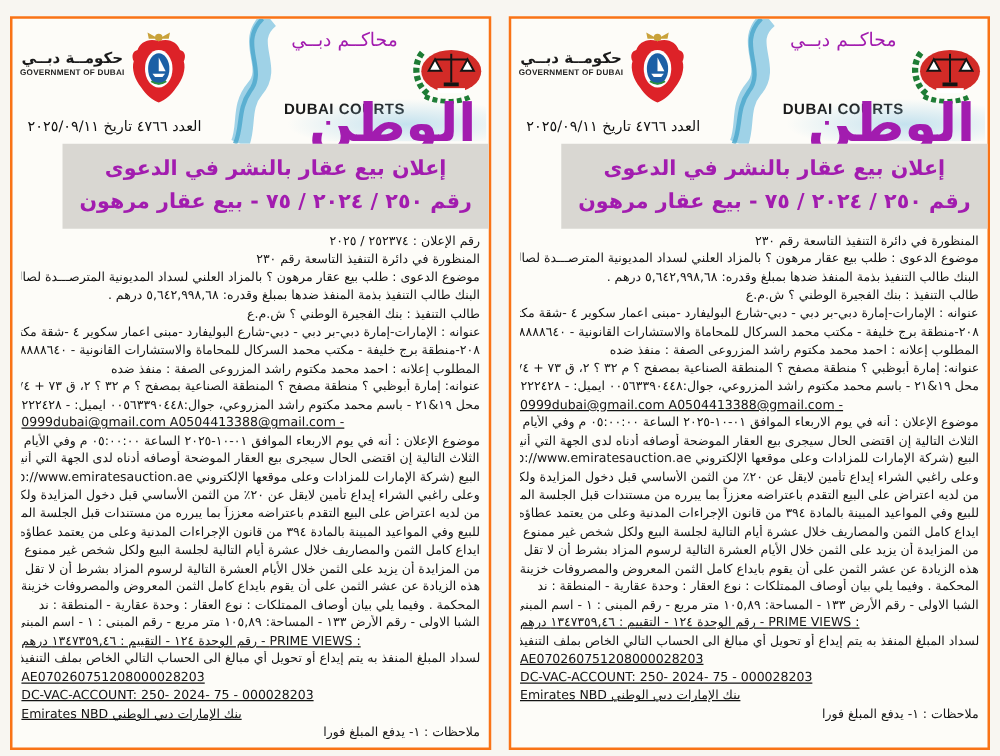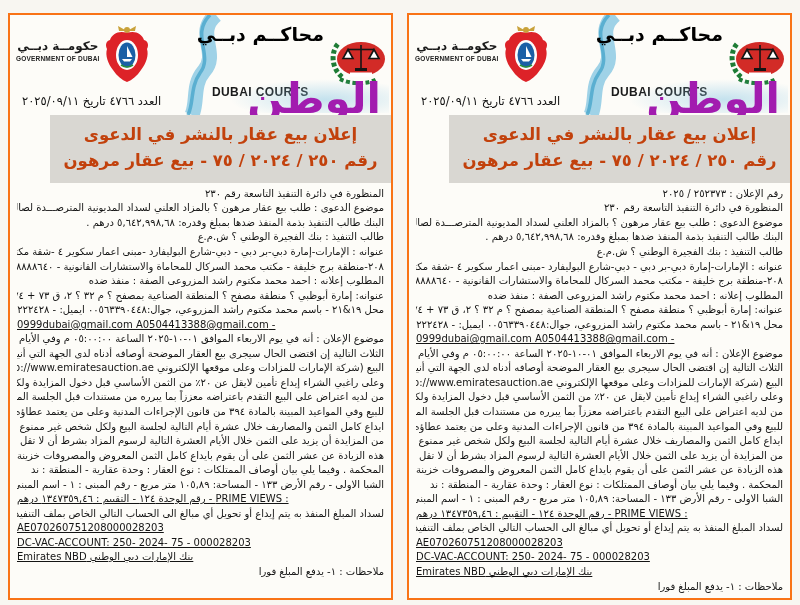--- a/index.html
+++ b/index.html
@@ -9,50 +9,131 @@
   .notice{position:absolute;top:13px;width:385px;height:587px;background:#fdfcf8;
           border:2px solid #f97316;box-sizing:border-box;}
   .notice.n0{left:8px;}
   .notice.n1{left:407px;}
 
   
   .n-header{position:relative;height:100px;overflow:hidden;}
   .ribbon{position:absolute;left:152px;top:0;}
   .courts{position:absolute;top:8px;right:3px;display:flex;align-items:center;gap:2px;}
   .courts-text{text-align:center;direction:rtl;line-height:1.25;}
-  .courts-ar{font-size:19px;font-weight:bold;color:#000000;}
+  .courts-ar{font-size:15px;font-weight:normal;color:#a21caf;}
   .courts-en{font-size:12px;font-weight:bold;letter-spacing:.4px;color:#1a1a1a;
              font-family:"Liberation Sans",sans-serif;margin-top:38px;}
   .gov{position:absolute;top:10px;left:6px;display:flex;align-items:flex-start;gap:4px;}
   .gov-text{text-align:center;margin-top:14px;line-height:1.3;}
   .gov-ar{font-size:12px;font-weight:bold;direction:rtl;color:#1a1a1a;}
   .gov-en{font-size:6.5px;font-weight:bold;letter-spacing:.2px;color:#222;
           font-family:"Liberation Sans",sans-serif;}
   .issue{position:absolute;left:12px;bottom:7px;font-size:11.5px;direction:rtl;color:#111;margin-top:16px;}
   .mast-swoosh{position:absolute;right:2px;bottom:2px;width:160px;height:34px;z-index:1;
      background:radial-gradient(ellipse at 60% 60%, rgba(140,200,228,.5), rgba(140,200,228,0) 70%);}
   .masthead{position:absolute;right:10px;bottom:-5px;font-size:42px;font-weight:bold;
             direction:rtl;line-height:1;color:#a21caf;z-index:2;letter-spacing:-1px;}
 
   
   .n-title{background:#d9d7d2;text-align:center;direction:rtl;font-weight:bold;
-           font-size:16.5px;line-height:1.6;padding:7px 4px 8px;color:#c2410c;margin-left:40px;}
+           font-size:16.5px;line-height:1.6;padding:7px 4px 8px;color:#a21caf;margin-left:40px;}
 
   
   .n-body{padding:4px 7px 0;direction:rtl;font-size:10px;line-height:14.55px;color:#141414;}
   .ln{white-space:nowrap;overflow:hidden;height:14.55px;text-align:right;}
   .ln.al-center{text-align:left;text-decoration:underline;}
   svg{display:block;}
 </style>
 </head>
 <body>
 
 <div class="page">
 
   <div class="notice n0">
+    <div class="n-header">
+      <svg class="ribbon" width="72" height="100" viewBox="0 0 72 100">
+        <path d="M54,0 C32,18 58,38 42,56 C30,70 36,86 30,100" stroke="#9fd2e7" stroke-width="15" fill="none"></path>
+        <path d="M48,0 C28,20 52,40 38,58 C28,72 32,88 26,100" stroke="#4ea9cd" stroke-width="3.5" fill="none" opacity="0.85"></path>
+      </svg>
+      <div class="gov">
+        <div class="gov-text">
+          <div class="gov-ar">حكومــة دبــي</div>
+          <div class="gov-en">GOVERNMENT OF DUBAI</div>
+        </div>
+        <svg class="gov-emblem" width="46" height="58" viewBox="0 0 46 58">
+          <path d="M23,6 L14,1 L15,6 Z M23,6 L32,1 L31,6 Z" fill="#c9a23a"></path>
+          <circle cx="23" cy="5" r="3" fill="#c9a23a"></circle>
+          <path d="M23,8 C15,5 8,9 6,15 C2,16 1,20 3,24 C1,30 4,39 9,45 C13,51 18,55 23,57 C28,55 33,51 37,45 C42,39 45,30 43,24 C45,20 44,16 40,15 C38,9 31,5 23,8 Z" fill="#dd2228"></path>
+          <ellipse cx="23" cy="30" rx="11" ry="15" fill="#fdfdfd"></ellipse>
+          <ellipse cx="23" cy="30" rx="8.5" ry="12.5" fill="#1b5fa5"></ellipse>
+          <path d="M23,21 L28.5,32 L23,32 Z" fill="#fdfdfd"></path>
+          <path d="M18,34 h10 l-2,2.5 h-6 Z" fill="#fdfdfd"></path>
+          <path d="M17,40 q6,4 12,0" stroke="#2a8f3c" stroke-width="1.6" fill="none"></path>
+        </svg>
+      </div>
+      <div class="courts">
+        <div class="courts-text">
+          <div class="courts-ar">محاكــم دبــي</div>
+          <div class="courts-en">DUBAI COURTS</div>
+        </div>
+        <svg class="courts-logo" width="62" height="48" viewBox="0 0 62 48">
+          <ellipse cx="35" cy="22" rx="24" ry="17" fill="#d22b27"></ellipse>
+          <path d="M16,40 C6,32 4,16 12,7" stroke="#1e7c35" stroke-width="5" fill="none" stroke-dasharray="4 2.5"></path>
+          <path d="M14,42 C24,47.5 42,47.5 51,42" stroke="#1e7c35" stroke-width="4" fill="none" stroke-dasharray="4 2.5"></path>
+          <g stroke="#141414" stroke-width="1.6" fill="none">
+            <line x1="35" y1="8" x2="35" y2="31"></line>
+            <line x1="22" y1="12.5" x2="48" y2="12.5"></line>
+            <path d="M22,12.5 l-5,9 h10 z" fill="#ffffff"></path>
+            <path d="M48,12.5 l-5,9 h10 z" fill="#ffffff"></path>
+          </g>
+          <rect x="29" y="31" width="12" height="3" fill="#141414"></rect>
+          <rect x="24" y="35.5" width="22" height="4" fill="#ffffff"></rect>
+        </svg>
+      </div>
+      <div class="issue">العدد ٤٧٦٦ تاريخ ٢٠٢٥/٠٩/١١</div>
+      <div class="mast-swoosh"></div>
+      <div class="masthead">الوطن</div>
+    </div>
+    <div class="n-title">
+      <div>إعلان بيع عقار بالنشر في الدعوى</div>
+      <div>رقم ٢٥٠ / ٢٠٢٤ / ٧٥ - بيع عقار مرهون</div>
+    </div>
+    <div class="n-body">
+        <div class="ln al-right">رقم الإعلان : ٢٥٢٣٧٤ / ٢٠٢٥</div>
+        <div class="ln al-right">المنظورة في دائرة التنفيذ التاسعة رقم ٢٣٠</div>
+        <div class="ln al-right">موضوع الدعوى : طلب بيع عقار مرهون ؟ بالمزاد العلني لسداد المديونية المترصـــدة لصالح</div>
+        <div class="ln al-right">البنك طالب التنفيذ بذمة المنفذ ضدها بمبلغ وقدره: ٥,٦٤٢,٩٩٨,٦٨ درهم .</div>
+        <div class="ln al-right">طالب التنفيذ : بنك الفجيرة الوطني ؟ ش.م.ع</div>
+        <div class="ln al-right">عنوانه : الإمارات-إمارة دبي-بر دبي - دبي-شارع البوليفارد -مبنى اعمار سكوير ٤ -شقة مكتب</div>
+        <div class="ln al-right">٢٠٨-منطقة برج خليفة - مكتب محمد السركال للمحاماة والاستشارات القانونية - ٠٥٠٨٨٨٨٦٤٠</div>
+        <div class="ln al-right">المطلوب إعلانه : احمد محمد مكتوم راشد المزروعى الصفة : منفذ ضده</div>
+        <div class="ln al-right">عنوانه: إمارة أبوظبي ؟ منطقة مصفح ؟ المنطقة الصناعية بمصفح ؟ م ٣٢ ؟ ٢، ق ٧٣ + ٧٤ ،</div>
+        <div class="ln al-right">محل ١٩&amp;٢١ - باسم محمد مكتوم راشد المزروعي، جوال:٠٠٥٦٣٣٩٠٤٤٨ ايميل: - ٠٥٠٦٢٢٢٤٢٨</div>
+        <div class="ln al-center">- 0999dubai@gmail.com A0504413388@gmail.com</div>
+        <div class="ln al-right">موضوع الإعلان : أنه في يوم الاربعاء الموافق ٠١-١٠-٢٠٢٥ الساعة ٠٥:٠٠:٠٠ م وفي الأيام</div>
+        <div class="ln al-right">الثلاث التالية إن اقتضى الحال سيجرى بيع العقار الموضحة أوصافه أدناه لدى الجهة التي أنيط بها</div>
+        <div class="ln al-right">البيع (شركة الإمارات للمزادات وعلى موقعها الإلكتروني http://www.emiratesauction.ae)</div>
+        <div class="ln al-right">وعلى راغبي الشراء إيداع تأمين لايقل عن ٢٠٪ من الثمن الأساسي قبل دخول المزايدة ولكل</div>
+        <div class="ln al-right">من لديه اعتراض على البيع التقدم باعتراضه معززاً بما يبرره من مستندات قبل الجلسة المحددة</div>
+        <div class="ln al-right">للبيع وفي المواعيد المبينة بالمادة ٣٩٤ من قانون الإجراءات المدنية وعلى من يعتمد عطاؤه</div>
+        <div class="ln al-right">ايداع كامل الثمن والمصاريف خلال عشرة أيام التالية لجلسة البيع ولكل شخص غير ممنوع</div>
+        <div class="ln al-right">من المزايدة أن يزيد على الثمن خلال الأيام العشرة التالية لرسوم المزاد بشرط أن لا تقل</div>
+        <div class="ln al-right">هذه الزيادة عن عشر الثمن على أن يقوم بايداع كامل الثمن المعروض والمصروفات خزينة</div>
+        <div class="ln al-right">المحكمة . وفيما يلي بيان أوصاف الممتلكات : نوع العقار : وحدة عقارية - المنطقة : ند</div>
+        <div class="ln al-right">الشبا الاولى - رقم الأرض ١٣٣ - المساحة: ١٠٥,٨٩ متر مربع - رقم المبنى : ١ - اسم المبنى</div>
+        <div class="ln al-center">: PRIME VIEWS - رقم الوحدة ١٢٤ - التقييم : ١٣٤٧٣٥٩,٤٦ درهم</div>
+        <div class="ln al-right">لسداد المبلغ المنفذ به يتم إيداع أو تحويل أي مبالغ الى الحساب التالي الخاص بملف التنفيذ الماثل</div>
+        <div class="ln al-center">AE070260751208000028203</div>
+        <div class="ln al-center">DC-VAC-ACCOUNT: 250- 2024- 75 - 000028203</div>
+        <div class="ln al-center">بنك الإمارات دبي الوطني Emirates NBD</div>
+        <div class="ln al-right">ملاحظات : ١- يدفع المبلغ فورا</div>
+      </div>
+  </div>
+
+  <div class="notice n1">
     <div class="n-header">
       <svg class="ribbon" width="72" height="100" viewBox="0 0 72 100">
         <path d="M54,0 C32,18 58,38 42,56 C30,70 36,86 30,100" stroke="#9fd2e7" stroke-width="15" fill="none"></path>
         <path d="M48,0 C28,20 52,40 38,58 C28,72 32,88 26,100" stroke="#4ea9cd" stroke-width="3.5" fill="none" opacity="0.85"></path>
       </svg>
       <div class="gov">
         <div class="gov-text">
           <div class="gov-ar">حكومــة دبــي</div>
           <div class="gov-en">GOVERNMENT OF DUBAI</div>
         </div>
@@ -118,94 +199,13 @@
         <div class="ln al-right">الشبا الاولى - رقم الأرض ١٣٣ - المساحة: ١٠٥,٨٩ متر مربع - رقم المبنى : ١ - اسم المبنى</div>
         <div class="ln al-center">: PRIME VIEWS - رقم الوحدة ١٢٤ - التقييم : ١٣٤٧٣٥٩,٤٦ درهم</div>
         <div class="ln al-right">لسداد المبلغ المنفذ به يتم إيداع أو تحويل أي مبالغ الى الحساب التالي الخاص بملف التنفيذ الماثل</div>
         <div class="ln al-center">AE070260751208000028203</div>
         <div class="ln al-center">DC-VAC-ACCOUNT: 250- 2024- 75 - 000028203</div>
         <div class="ln al-center">بنك الإمارات دبي الوطني Emirates NBD</div>
         <div class="ln al-right">ملاحظات : ١- يدفع المبلغ فورا</div>
       </div>
   </div>
 
-  <div class="notice n1">
-    <div class="n-header">
-      <svg class="ribbon" width="72" height="100" viewBox="0 0 72 100">
-        <path d="M54,0 C32,18 58,38 42,56 C30,70 36,86 30,100" stroke="#9fd2e7" stroke-width="15" fill="none"></path>
-        <path d="M48,0 C28,20 52,40 38,58 C28,72 32,88 26,100" stroke="#4ea9cd" stroke-width="3.5" fill="none" opacity="0.85"></path>
-      </svg>
-      <div class="gov">
-        <div class="gov-text">
-          <div class="gov-ar">حكومــة دبــي</div>
-          <div class="gov-en">GOVERNMENT OF DUBAI</div>
-        </div>
-        <svg class="gov-emblem" width="46" height="58" viewBox="0 0 46 58">
-          <path d="M23,6 L14,1 L15,6 Z M23,6 L32,1 L31,6 Z" fill="#c9a23a"></path>
-          <circle cx="23" cy="5" r="3" fill="#c9a23a"></circle>
-          <path d="M23,8 C15,5 8,9 6,15 C2,16 1,20 3,24 C1,30 4,39 9,45 C13,51 18,55 23,57 C28,55 33,51 37,45 C42,39 45,30 43,24 C45,20 44,16 40,15 C38,9 31,5 23,8 Z" fill="#dd2228"></path>
-          <ellipse cx="23" cy="30" rx="11" ry="15" fill="#fdfdfd"></ellipse>
-          <ellipse cx="23" cy="30" rx="8.5" ry="12.5" fill="#1b5fa5"></ellipse>
-          <path d="M23,21 L28.5,32 L23,32 Z" fill="#fdfdfd"></path>
-          <path d="M18,34 h10 l-2,2.5 h-6 Z" fill="#fdfdfd"></path>
-          <path d="M17,40 q6,4 12,0" stroke="#2a8f3c" stroke-width="1.6" fill="none"></path>
-        </svg>
-      </div>
-      <div class="courts">
-        <div class="courts-text">
-          <div class="courts-ar">محاكــم دبــي</div>
-          <div class="courts-en">DUBAI COURTS</div>
-        </div>
-        <svg class="courts-logo" width="62" height="48" viewBox="0 0 62 48">
-          <ellipse cx="35" cy="22" rx="24" ry="17" fill="#d22b27"></ellipse>
-          <path d="M16,40 C6,32 4,16 12,7" stroke="#1e7c35" stroke-width="5" fill="none" stroke-dasharray="4 2.5"></path>
-          <path d="M14,42 C24,47.5 42,47.5 51,42" stroke="#1e7c35" stroke-width="4" fill="none" stroke-dasharray="4 2.5"></path>
-          <g stroke="#141414" stroke-width="1.6" fill="none">
-            <line x1="35" y1="8" x2="35" y2="31"></line>
-            <line x1="22" y1="12.5" x2="48" y2="12.5"></line>
-            <path d="M22,12.5 l-5,9 h10 z" fill="#ffffff"></path>
-            <path d="M48,12.5 l-5,9 h10 z" fill="#ffffff"></path>
-          </g>
-          <rect x="29" y="31" width="12" height="3" fill="#141414"></rect>
-          <rect x="24" y="35.5" width="22" height="4" fill="#ffffff"></rect>
-        </svg>
-      </div>
-      <div class="issue">العدد ٤٧٦٦ تاريخ ٢٠٢٥/٠٩/١١</div>
-      <div class="mast-swoosh"></div>
-      <div class="masthead">الوطن</div>
-    </div>
-    <div class="n-title">
-      <div>إعلان بيع عقار بالنشر في الدعوى</div>
-      <div>رقم ٢٥٠ / ٢٠٢٤ / ٧٥ - بيع عقار مرهون</div>
-    </div>
-    <div class="n-body">
-        <div class="ln al-right">رقم الإعلان : ٢٥٢٣٧٣ / ٢٠٢٥</div>
-        <div class="ln al-right">المنظورة في دائرة التنفيذ التاسعة رقم ٢٣٠</div>
-        <div class="ln al-right">موضوع الدعوى : طلب بيع عقار مرهون ؟ بالمزاد العلني لسداد المديونية المترصـــدة لصالح</div>
-        <div class="ln al-right">البنك طالب التنفيذ بذمة المنفذ ضدها بمبلغ وقدره: ٥,٦٤٢,٩٩٨,٦٨ درهم .</div>
-        <div class="ln al-right">طالب التنفيذ : بنك الفجيرة الوطني ؟ ش.م.ع</div>
-        <div class="ln al-right">عنوانه : الإمارات-إمارة دبي-بر دبي - دبي-شارع البوليفارد -مبنى اعمار سكوير ٤ -شقة مكتب</div>
-        <div class="ln al-right">٢٠٨-منطقة برج خليفة - مكتب محمد السركال للمحاماة والاستشارات القانونية - ٠٥٠٨٨٨٨٦٤٠</div>
-        <div class="ln al-right">المطلوب إعلانه : احمد محمد مكتوم راشد المزروعى الصفة : منفذ ضده</div>
-        <div class="ln al-right">عنوانه: إمارة أبوظبي ؟ منطقة مصفح ؟ المنطقة الصناعية بمصفح ؟ م ٣٢ ؟ ٢، ق ٧٣ + ٧٤ ،</div>
-        <div class="ln al-right">محل ١٩&amp;٢١ - باسم محمد مكتوم راشد المزروعي، جوال:٠٠٥٦٣٣٩٠٤٤٨ ايميل: - ٠٥٠٦٢٢٢٤٢٨</div>
-        <div class="ln al-center">- 0999dubai@gmail.com A0504413388@gmail.com</div>
-        <div class="ln al-right">موضوع الإعلان : أنه في يوم الاربعاء الموافق ٠١-١٠-٢٠٢٥ الساعة ٠٥:٠٠:٠٠ م وفي الأيام</div>
-        <div class="ln al-right">الثلاث التالية إن اقتضى الحال سيجرى بيع العقار الموضحة أوصافه أدناه لدى الجهة التي أنيط بها</div>
-        <div class="ln al-right">البيع (شركة الإمارات للمزادات وعلى موقعها الإلكتروني http://www.emiratesauction.ae)</div>
-        <div class="ln al-right">وعلى راغبي الشراء إيداع تأمين لايقل عن ٢٠٪ من الثمن الأساسي قبل دخول المزايدة ولكل</div>
-        <div class="ln al-right">من لديه اعتراض على البيع التقدم باعتراضه معززاً بما يبرره من مستندات قبل الجلسة المحددة</div>
-        <div class="ln al-right">للبيع وفي المواعيد المبينة بالمادة ٣٩٤ من قانون الإجراءات المدنية وعلى من يعتمد عطاؤه</div>
-        <div class="ln al-right">ايداع كامل الثمن والمصاريف خلال عشرة أيام التالية لجلسة البيع ولكل شخص غير ممنوع</div>
-        <div class="ln al-right">من المزايدة أن يزيد على الثمن خلال الأيام العشرة التالية لرسوم المزاد بشرط أن لا تقل</div>
-        <div class="ln al-right">هذه الزيادة عن عشر الثمن على أن يقوم بايداع كامل الثمن المعروض والمصروفات خزينة</div>
-        <div class="ln al-right">المحكمة . وفيما يلي بيان أوصاف الممتلكات : نوع العقار : وحدة عقارية - المنطقة : ند</div>
-        <div class="ln al-right">الشبا الاولى - رقم الأرض ١٣٣ - المساحة: ١٠٥,٨٩ متر مربع - رقم المبنى : ١ - اسم المبنى</div>
-        <div class="ln al-center">: PRIME VIEWS - رقم الوحدة ١٢٤ - التقييم : ١٣٤٧٣٥٩,٤٦ درهم</div>
-        <div class="ln al-right">لسداد المبلغ المنفذ به يتم إيداع أو تحويل أي مبالغ الى الحساب التالي الخاص بملف التنفيذ الماثل</div>
-        <div class="ln al-center">AE070260751208000028203</div>
-        <div class="ln al-center">DC-VAC-ACCOUNT: 250- 2024- 75 - 000028203</div>
-        <div class="ln al-center">بنك الإمارات دبي الوطني Emirates NBD</div>
-        <div class="ln al-right">ملاحظات : ١- يدفع المبلغ فورا</div>
-      </div>
-  </div>
-
 </div>
 
 </body></html>

